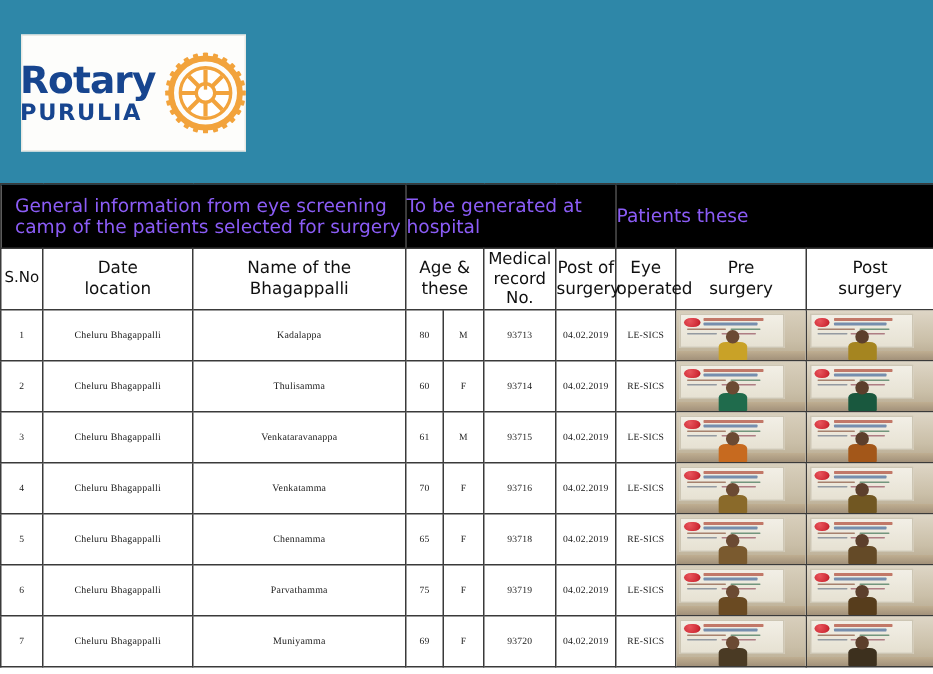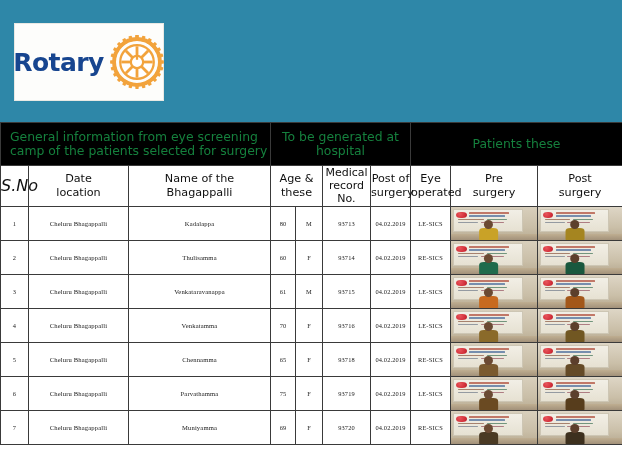--- a/index.html
+++ b/index.html
@@ -51,41 +51,41 @@
   
   .tbl {
     position: absolute; left: 0; top: 122px;
     width: 622px;
     border-collapse: collapse;
     table-layout: fixed;
   }
   .tbl td, .tbl th { border: 1px solid #3a3a3a; padding: 0; vertical-align: middle; }
 
   .grp {
-    background: #000000; color: #15803d;
+    background: #000000; color: #8b5cf6;
     font-family: "DejaVu Sans", sans-serif;
     font-size: 12.4px; font-weight: normal;
     height: 43px;
     line-height: 1.16;
     border-color: #000000;
     border-left: 1px solid #5e5e5e;
     border-right: 1px solid #5e5e5e;
     margin-left: 27px;
   }
   .grp.left-al { text-align: left; padding-left: 9px; }
-  .grp.ctr { text-align: center; }
+  .grp.ctr { text-align: left; }
 
   .sub {
     background: #ffffff; color: #101010;
     font-family: "DejaVu Sans", sans-serif;
     font-size: 11.2px; font-weight: normal;
     height: 40px; text-align: center; line-height: 1.2;
   }
   .sub.tiny { font-size: 11px; }
-  .sub.sno { font-size: 16px; font-style: italic; }
+  .sub.sno { font-size: 10px; }
 
   .cell {
     background: #ffffff; color: #1a1a1a;
     font-family: "Liberation Serif", serif;
     font-size: 6.6px; text-align: center;
     height: 34px;
     letter-spacing: 0.15px;
   }
   .cell.num { font-size: 6.4px; }
 
@@ -162,20 +162,21 @@
 <body>
 
 <div class="page">
 
   <div class="banner">
 
     <div class="logo-box">
       <div class="logo-inner">
         <div class="logo-words">
           <div class="logo-rotary">Rotary</div>
+          <div class="logo-purulia">PURULIA</div>
         </div>
         <svg class="wheel" viewBox="0 0 100 100">
           <g fill="#f2a33c">
             <g>
               <circle cx="50" cy="50" r="41" fill="none" stroke="#f2a33c" stroke-width="7"></circle>
               <g id="teeth">
                 <rect x="47" y="2" width="6" height="10" rx="1"></rect>
               </g>
               <rect x="47" y="2" width="6" height="10" rx="1" transform="rotate(0 50 50)"></rect>
               <rect x="47" y="2" width="6" height="10" rx="1" transform="rotate(15 50 50)"></rect>

